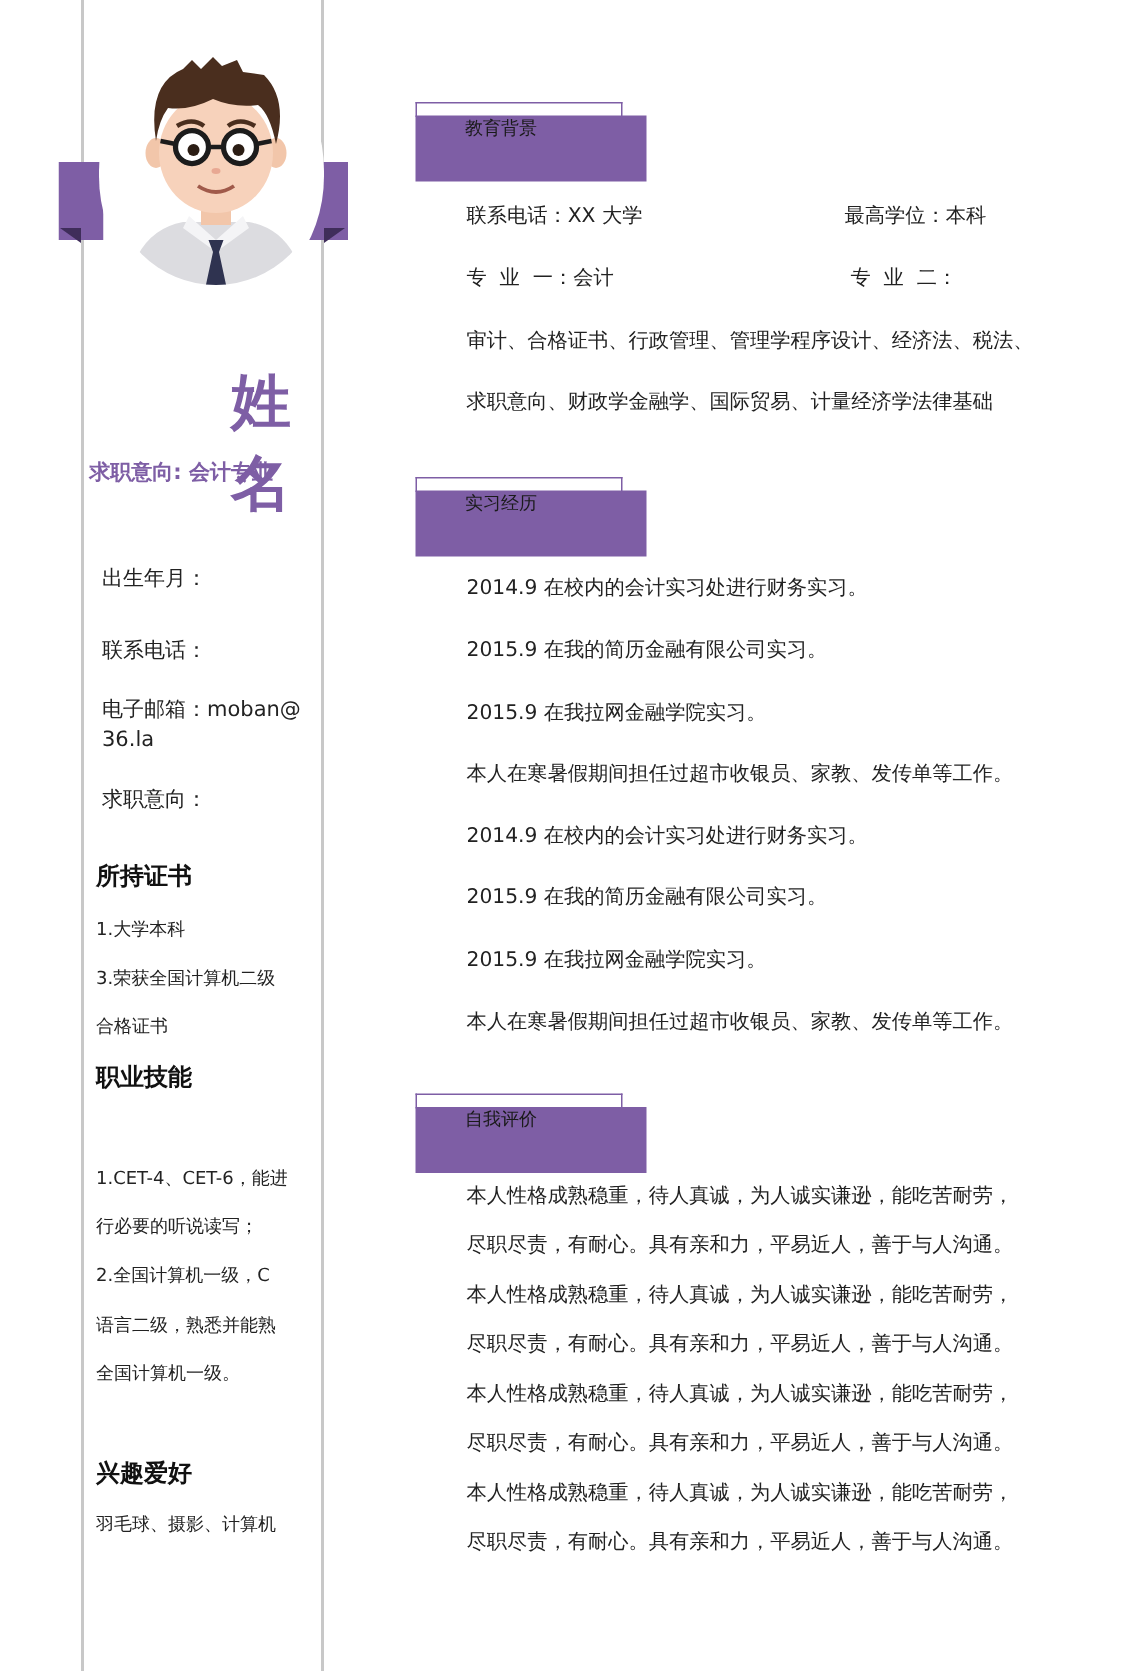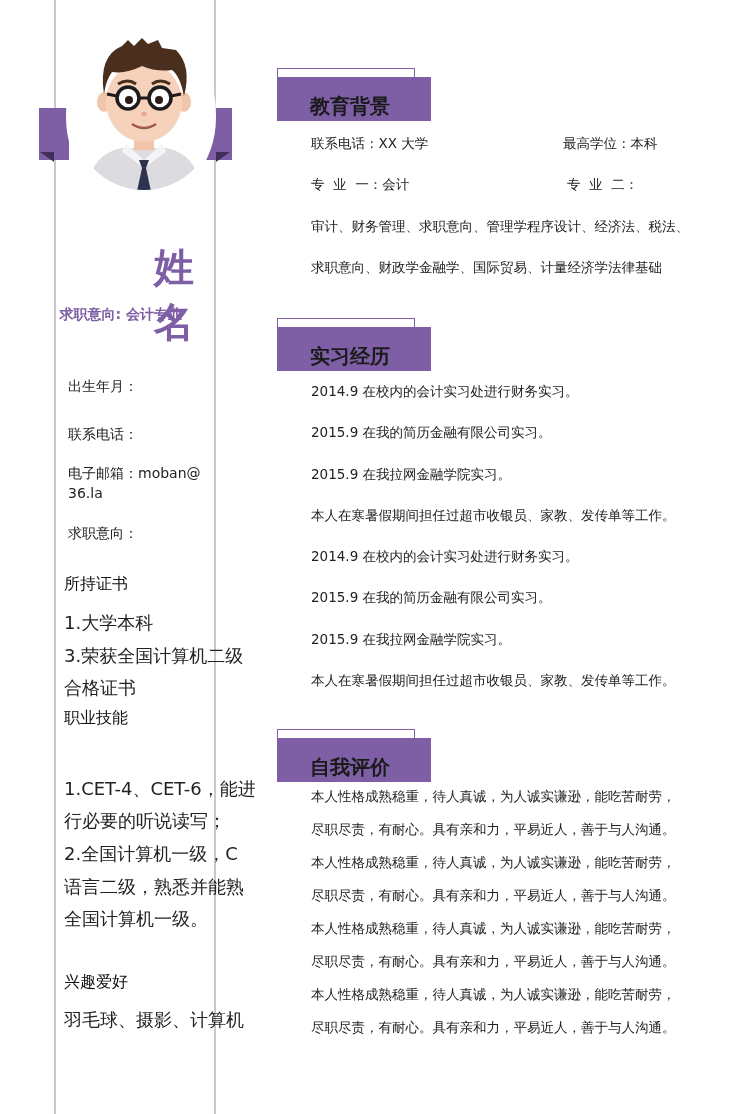--- a/index.html
+++ b/index.html
@@ -27,32 +27,32 @@
       position: absolute; left: 56px; top: 240px; width: 156px; text-align: right;
       font-size: 40px; font-weight: bold; color: #7e5ea5; letter-spacing: 18px; padding-left: 18px;
     }
     .objective {
       position: absolute; left: 56px; top: 306px; width: 126px; text-align: right;
       font-size: 14px; font-weight: bold; color: #7e5ea5;
     }
 
     .contact { position: absolute; left: 68px; width: 142px; font-size: 14px; line-height: 20px; color: #222; }
 
-    .side-heading { position: absolute; left: 64px; font-size: 16px; font-weight: normal; color: #111; }
-    .side-line { position: absolute; left: 64px; width: 150px; font-size: 18px; color: #222; white-space: nowrap; }
+    .side-heading { position: absolute; left: 64px; font-size: 16px; font-weight: bold; color: #111; }
+    .side-line { position: absolute; left: 64px; width: 150px; font-size: 12px; color: #222; white-space: nowrap; }
 
     .section-tab-outline {
       position: absolute; left: 277px; width: 138px; height: 10px;
       border: 1.5px solid #7e5ea5; border-bottom: none; background: #fff;
     }
     .section-tab {
       position: absolute; left: 277px; width: 154px; height: 44px; background: #7e5ea5;
     }
     .section-tab span {
-      position: absolute; left: 33px; top: 16px; font-size: 20px; font-weight: bold; color: #1a1a1a;
+      position: absolute; left: 33px; top: 0; font-size: 12px; font-weight: normal; color: #1a1a1a;
     }
 
     .line { position: absolute; font-size: 13.5px; color: #222; white-space: nowrap; }
   </style>
 </head>
 <body>
 
 <div class="sidebar"></div>
 
 <div class="ribbon left"></div>
@@ -129,21 +129,21 @@
 <div class="side-line" style="top:1008px">羽毛球、摄影、计算机</div>
 
 <div class="section-tab-outline" style="top:68px"></div>
 <div class="section-tab" style="top:77px">
   <span>教育背景</span>
 </div>
 <div class="line" style="left:311px; top:135px">联系电话：XX 大学</div>
 <div class="line" style="left:563px; top:135px">最高学位：本科</div>
 <div class="line" style="left:311px; top:176px; white-space:pre">专  业  一：会计</div>
 <div class="line" style="left:567px; top:176px; white-space:pre">专  业  二：</div>
-<div class="line" style="left:311px; top:218px">审计、财务管理、求职意向、管理学程序设计、经济法、税法、</div>
+<div class="line" style="left:311px; top:218px">审计、合格证书、行政管理、管理学程序设计、经济法、税法、</div>
 <div class="line" style="left:311px; top:259px">求职意向、财政学金融学、国际贸易、计量经济学法律基础</div>
 
 <div class="section-tab-outline" style="top:318px"></div>
 <div class="section-tab" style="top:327px">
   <span>实习经历</span>
 </div>
 <div class="line" style="left:311px; top:383px">2014.9 在校内的会计实习处进行财务实习。</div>
 <div class="line" style="left:311px; top:424px">2015.9 在我的简历金融有限公司实习。</div>
 <div class="line" style="left:311px; top:466px">2015.9 在我拉网金融学院实习。</div>
 <div class="line" style="left:311px; top:507px">本人在寒暑假期间担任过超市收银员、家教、发传单等工作。</div>

